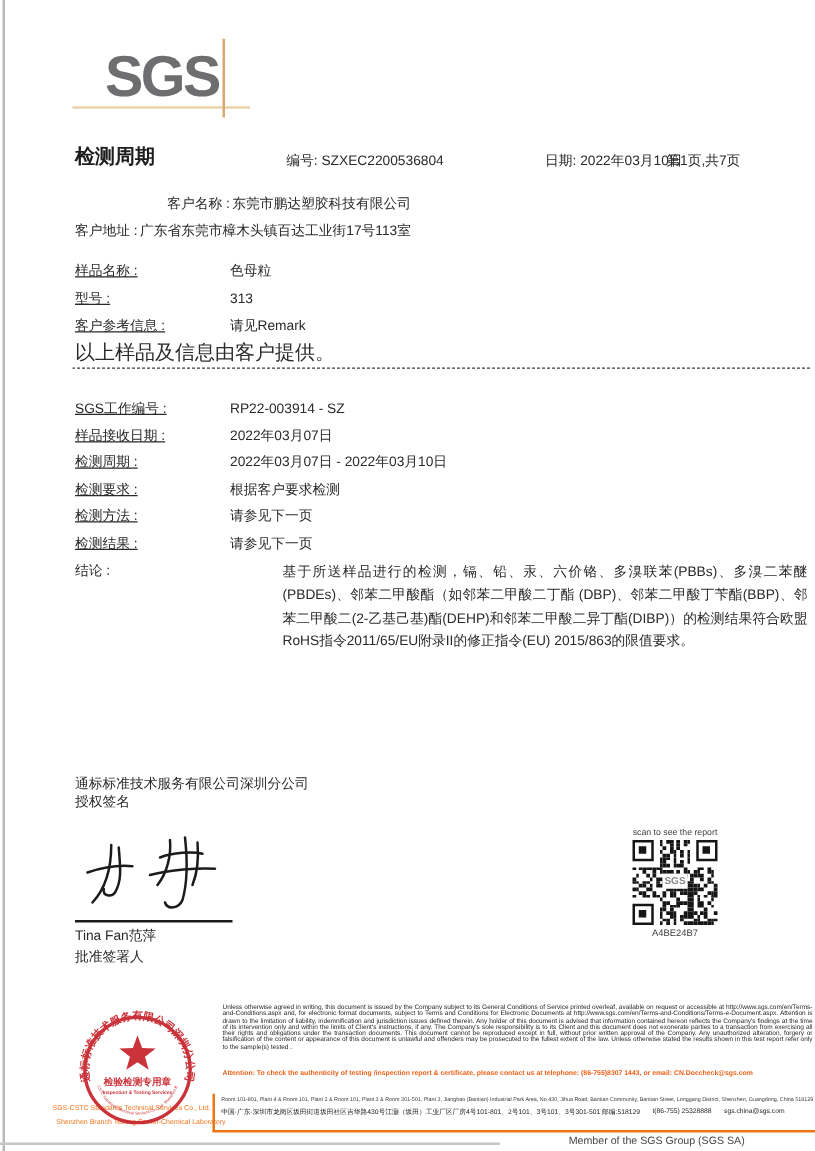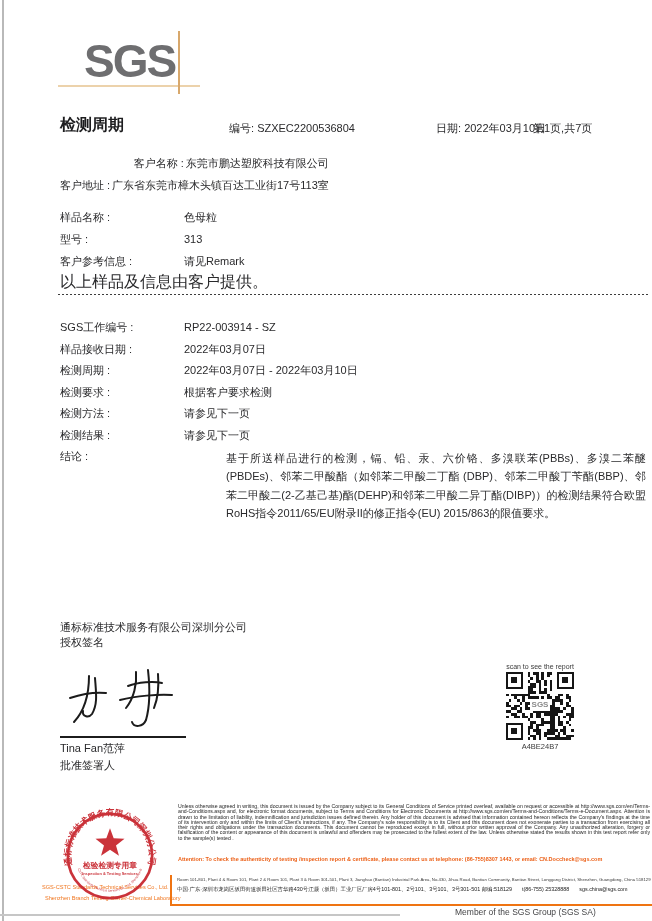--- a/index.html
+++ b/index.html
@@ -26,21 +26,21 @@
   .client-rows .val{margin-left:0;}
   .client-rows .row{gap:0;}
   .client-rows .lb{min-width:52px;}
   .client-rows .val{padding-left:0;}
   .client-rows .row .val{margin-left:0;}
   .client-rows .row{--x:0;}
   .client-rows .val{position:relative;left:0;}
   .client-rows .row .val{margin-left:0px;}
   .cl .lb{width:52px;} .cl .val{margin-left:0px;}
   .sample-rows{left:60px;top:210px;}
-  .wide .lb{width:120px;} .wide .val{margin-left:4px;}
+  .wide .lb{width:120px;text-decoration:underline;} .wide .val{margin-left:4px;}
   .note{left:60px;top:272px;font-size:16px;}
   .dashline{left:58px;top:294px;width:590px;height:1px;
     background:repeating-linear-gradient(90deg,#3c3c3c 0 2px,transparent 2px 4px);}
   .work-rows{left:60px;top:320px;}
   .work-rows .row{height:21.6px;}
   .concl{left:60px;top:449px;display:flex;font-size:11px;}
   .concl .lb{width:120px;flex:0 0 auto;}
   .concl .para{width:420px;line-height:18.4px;text-align:justify;margin-left:46px;}
   
   .sig-company{left:60px;top:620px;font-size:11px;line-height:15px;}

